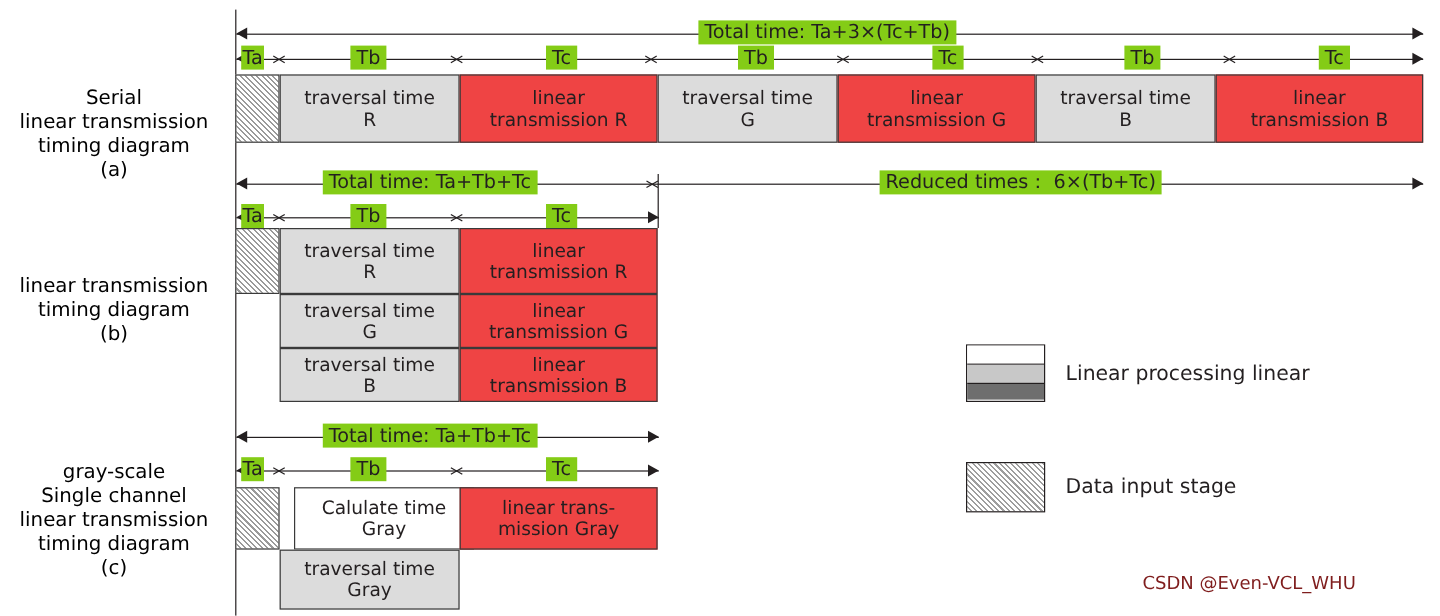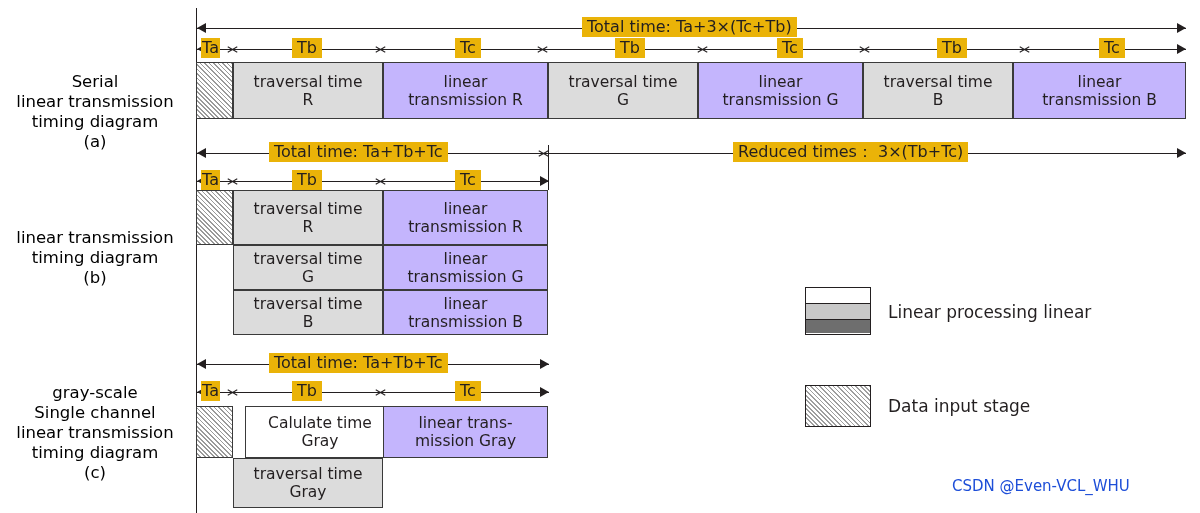--- a/index.html
+++ b/index.html
@@ -39,38 +39,38 @@
     border:1px solid #3a3a3a;
     display:flex;align-items:center;justify-content:center;
     text-align:center;
     font-size:15.5px;
     line-height:18px;
     color:#231f20;
     letter-spacing:0px;
   }
   .blk span{display:block;width:100%;}
   .blk-light{background:#dcdcdc;}
-  .blk-dark{background:#c4b5fd;}
+  .blk-dark{background:#ef4444;}
   .blk-white{background:#ffffff;}
   .blk-hatch{
     background:
       repeating-linear-gradient(45deg,
         #ffffff 0px,#ffffff 2px,
         #9a9a9a 2px,#9a9a9a 3.2px);
     background-color:#f2f2f2;
   }
 
   
   .meas{position:absolute;height:18px;}
   .meas .rule{
     position:absolute;left:0;right:0;top:9px;height:1px;background:#231f20;
   }
   .meas .lbl{
     position:absolute;top:-2px;
-    background:#eab308;
+    background:#84cc16;
     font-size:16px;line-height:20px;
     padding:0 5px;
     white-space:nowrap;
     color:#231f20;
   }
   
   .ah{position:absolute;top:4px;width:0;height:0;}
   .ah-l{left:0;border-top:5px solid transparent;border-bottom:5px solid transparent;border-right:9px solid #231f20;}
   .ah-r{right:0;border-top:5px solid transparent;border-bottom:5px solid transparent;border-left:9px solid #231f20;}
   
@@ -99,21 +99,21 @@
     background:
       repeating-linear-gradient(45deg,
         #ffffff 0px,#ffffff 2px,
         #9e9e9e 2px,#9e9e9e 3.2px);
   }
 
   
   .watermark{
     position:absolute;
     font-size:15px;
-    color:#1d4ed8;
+    color:#7f1d1d;
     white-space:nowrap;
   }
 </style>
 </head>
 <body>
 
 <div class="stage">
 
   <div class="spine"></div>
 
@@ -181,21 +181,21 @@
   <div class="meas" style="left:197px;top:144px;width:352px;">
     <div class="rule"></div>
     <div class="ah ah-l"></div>
     <div class="lbl" style="left:72px;">Total time: Ta+Tb+Tc</div>
     <div class="tick" style="left:341px;"></div>
   </div>
 
   <div class="meas" style="left:549px;top:144px;width:637px;">
     <div class="rule"></div>
     <div class="ah ah-r"></div>
-    <div class="lbl" style="left:184px;">Reduced times： 3×(Tb+Tc)</div>
+    <div class="lbl" style="left:184px;">Reduced times： 6×(Tb+Tc)</div>
   </div>
 
   <div class="meas" style="left:197px;top:172px;width:352px;">
     <div class="rule"></div>
     <div class="ah ah-l"></div>
     <div class="ah ah-r"></div>
     <div class="lbl" style="left:4px;padding:0 1px;">Ta</div>
     <div class="tick" style="left:30px;"></div>
     <div class="lbl" style="left:95px;">Tb</div>
     <div class="tick" style="left:178px;"></div>

